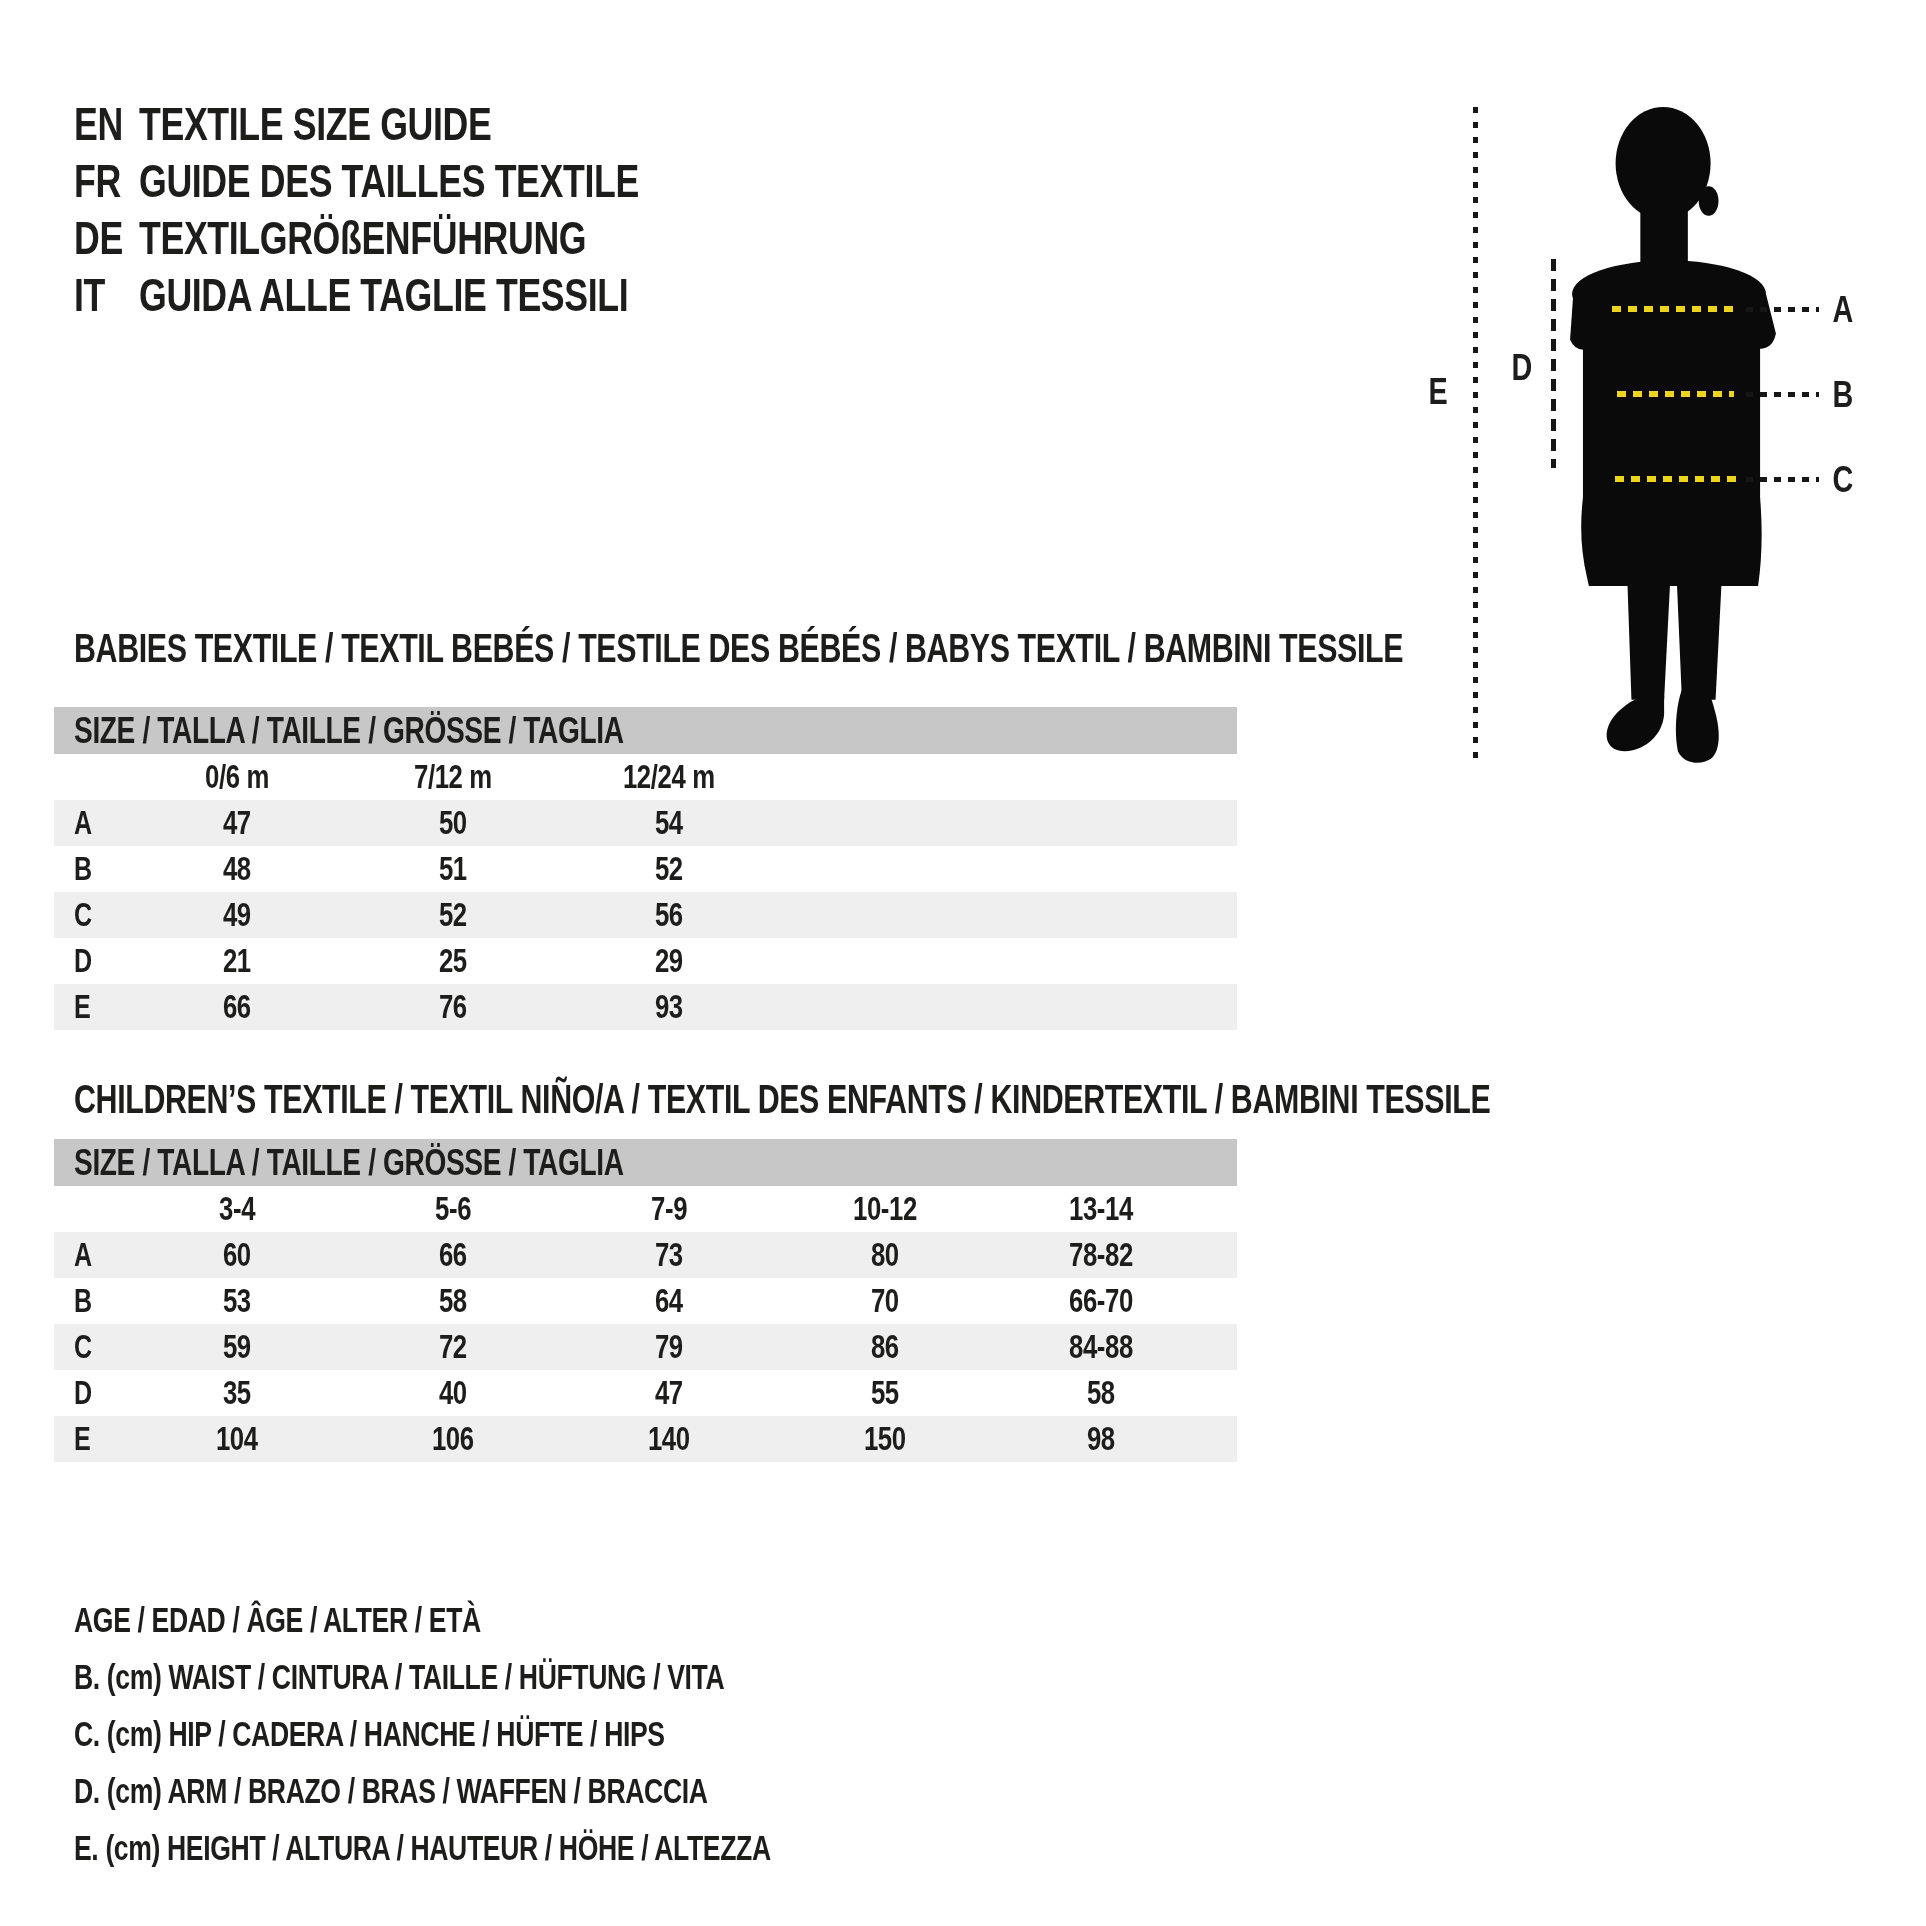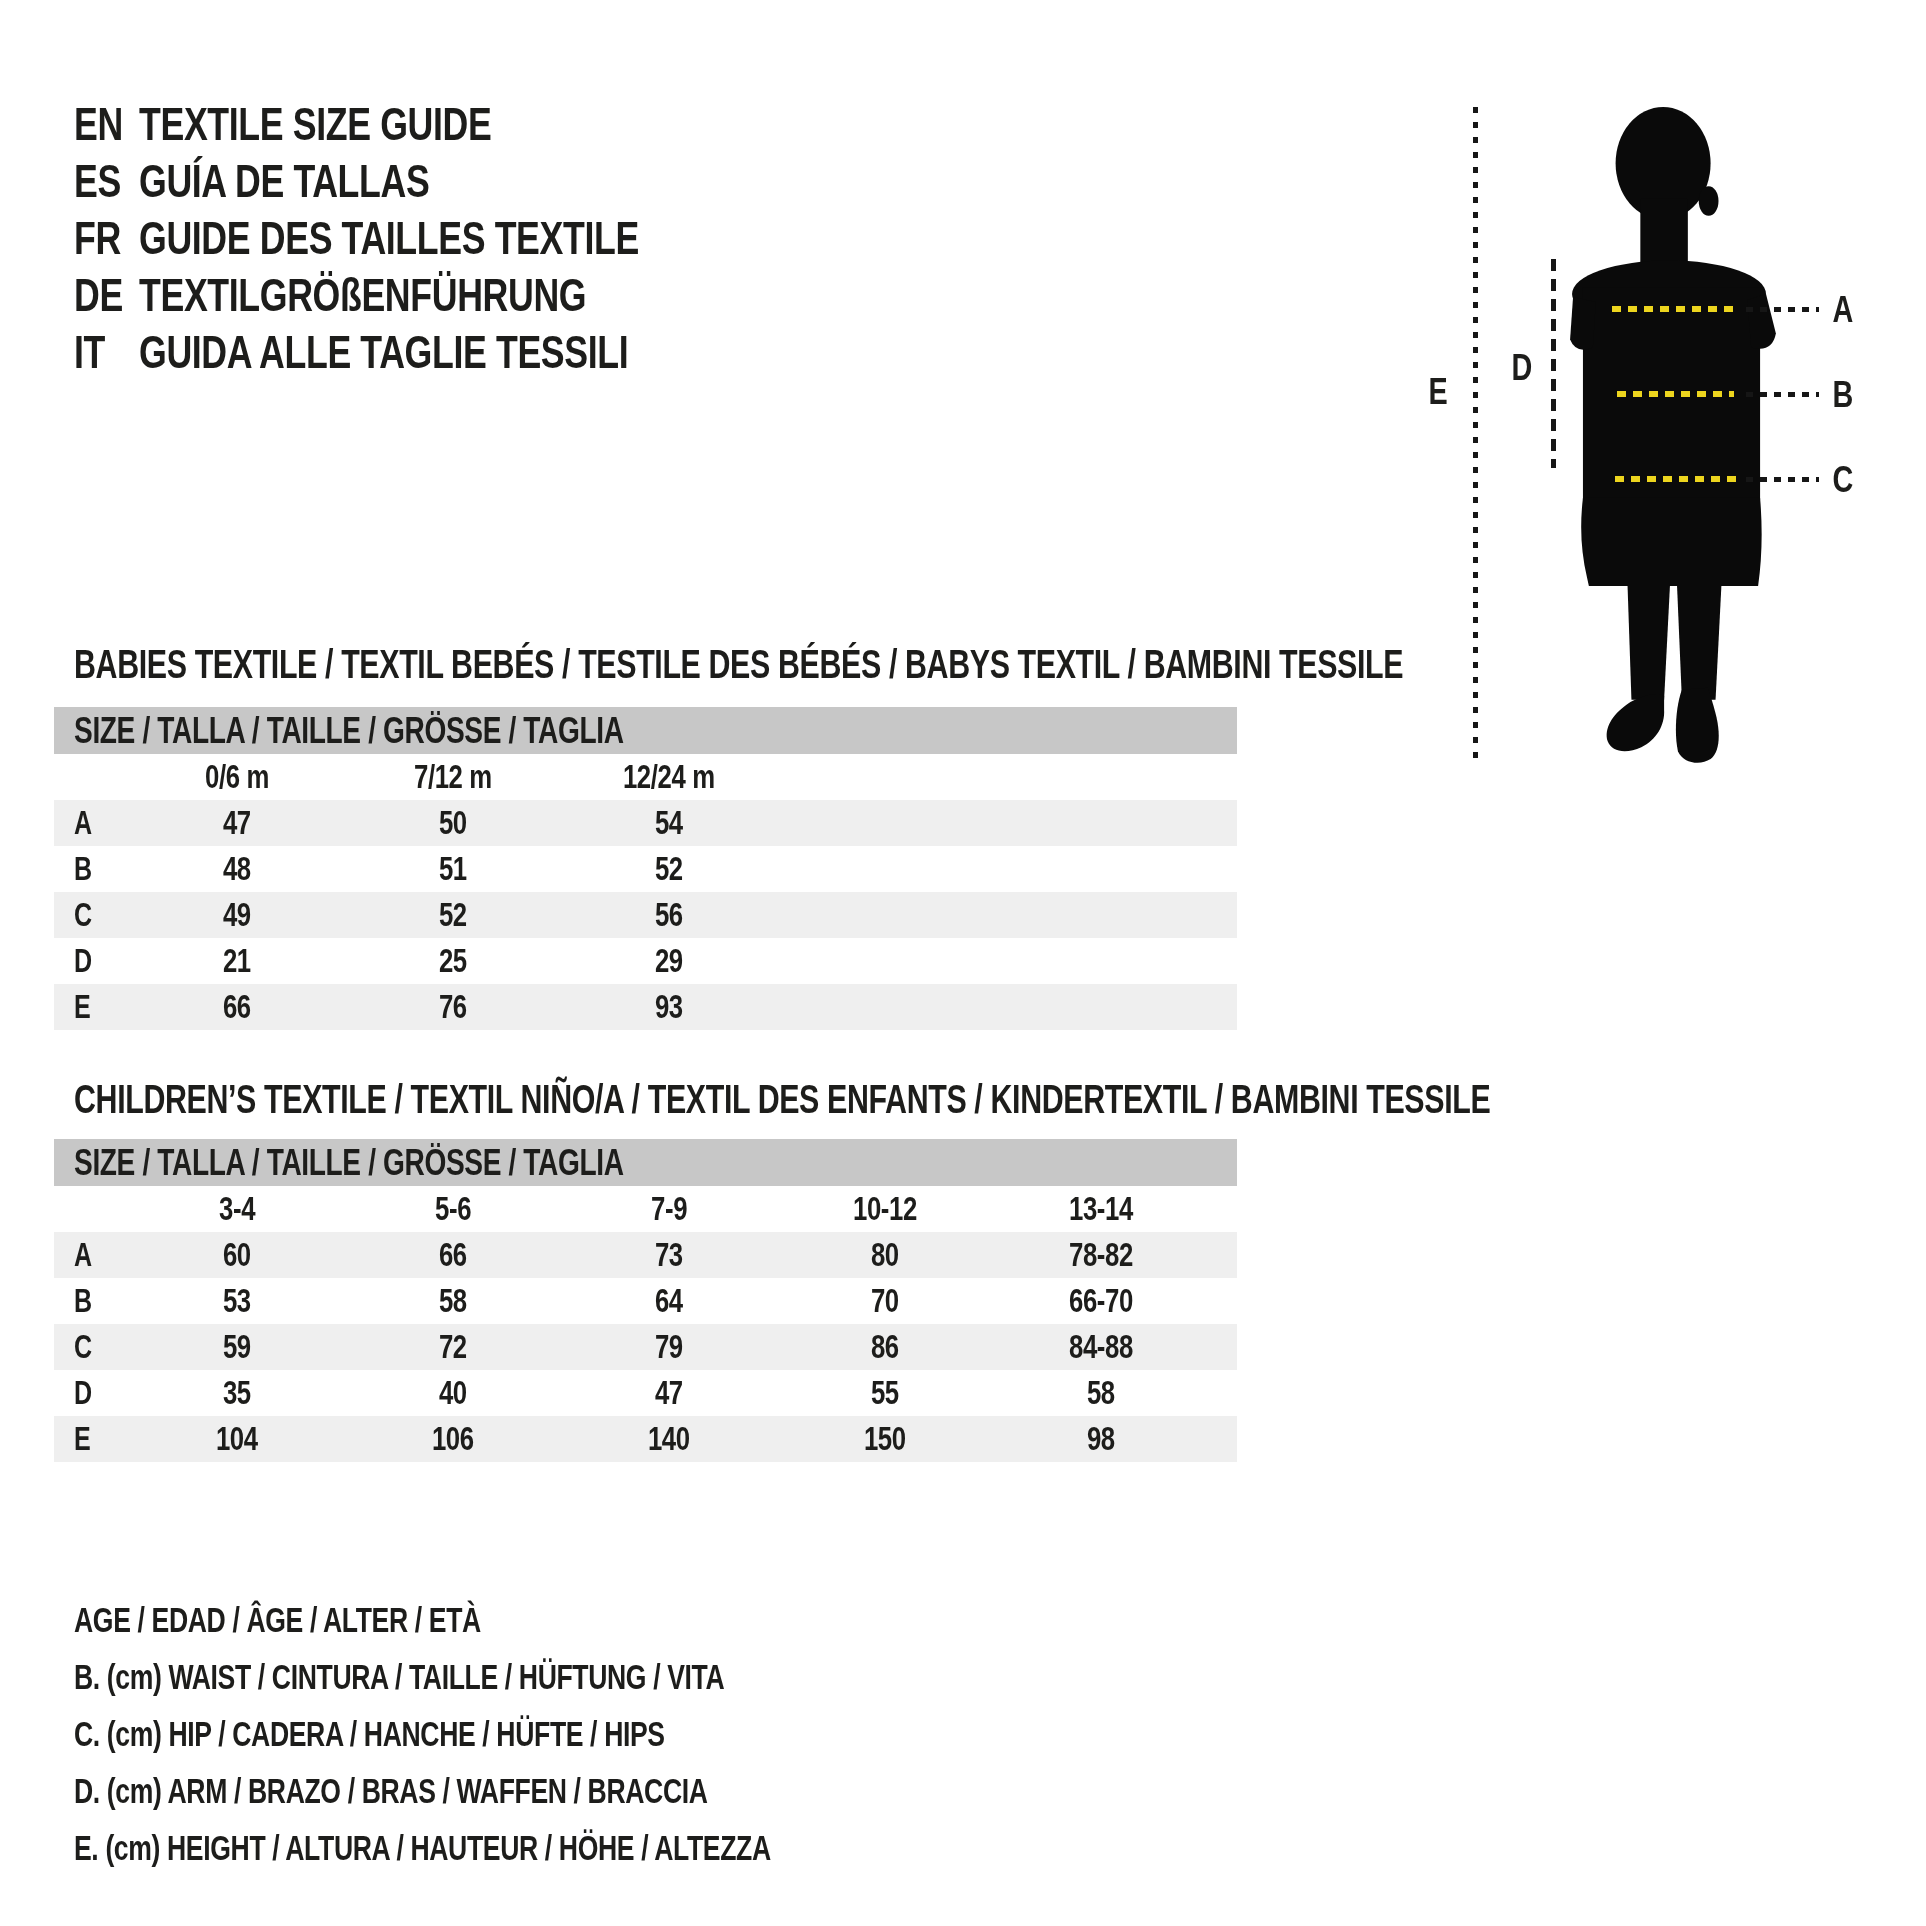--- a/index.html
+++ b/index.html
@@ -37,24 +37,20 @@
   .fig-label{font-size:36px;font-weight:bold;transform:translate(-50%,-50%) scaleX(.8);white-space:nowrap;}
   #silhouette svg{display:block;}
 </style>
 </head>
 <body>
 
 <div class="abs" id="lang">
   <div class="lang-row">
     <span class="lang-code"><span class="cn">EN</span></span>
     <span class="cn">TEXTILE SIZE GUIDE</span>
-  </div>
-  <div class="lang-row">
-    <span class="lang-code"><span class="cn">ES</span></span>
-    <span class="cn">GUÍA DE TALLAS</span>
   </div>
   <div class="lang-row">
     <span class="lang-code"><span class="cn">FR</span></span>
     <span class="cn">GUIDE DES TAILLES TEXTILE</span>
   </div>
   <div class="lang-row">
     <span class="lang-code"><span class="cn">DE</span></span>
     <span class="cn">TEXTILGRÖßENFÜHRUNG</span>
   </div>
   <div class="lang-row">
@@ -91,21 +87,21 @@
 <div class="abs hline-black" style="left:1746px;top:392px;width:73px;"></div>
 <div class="abs hline-yellow" style="left:1615px;top:476px;width:126px;"></div>
 <div class="abs hline-black" style="left:1746px;top:477px;width:73px;"></div>
 
 <div class="abs fig-label" style="left:1843px;top:310px;">A</div>
 <div class="abs fig-label" style="left:1843px;top:395px;">B</div>
 <div class="abs fig-label" style="left:1843px;top:480px;">C</div>
 <div class="abs fig-label" style="left:1522px;top:368px;">D</div>
 <div class="abs fig-label" style="left:1438px;top:392px;">E</div>
 
-<div class="abs section-title" style="left:74px;top:642px;">
+<div class="abs section-title" style="left:74px;top:626px;">
   <span class="cn">BABIES TEXTILE / TEXTIL BEBÉS / TESTILE DES BÉBÉS / BABYS TEXTIL / BAMBINI TESSILE</span>
 </div>
 
 <div class="abs size-table" style="top:707px;">
   <div class="t-head">
     <span class="pad"><span class="cn">SIZE / TALLA / TAILLE / GRÖSSE / TAGLIA</span></span>
   </div>
   <div class="t-row">
     <span class="cell-lbl"></span>
     <span class="cell"><span class="cnc">0/6 m</span></span>

